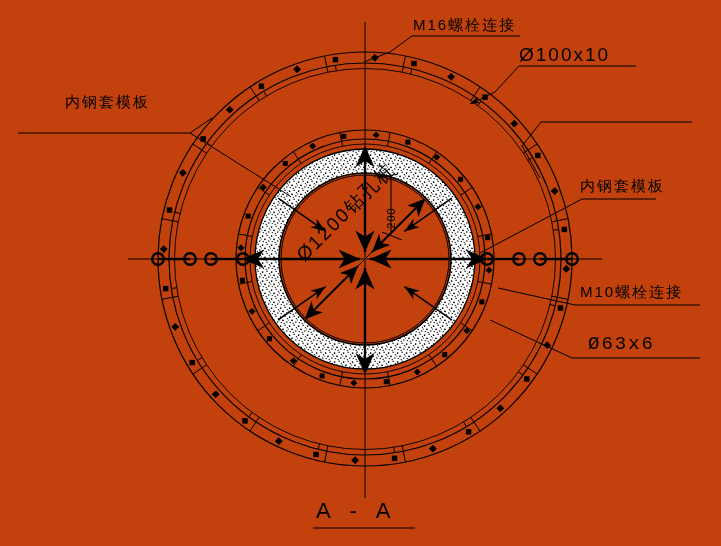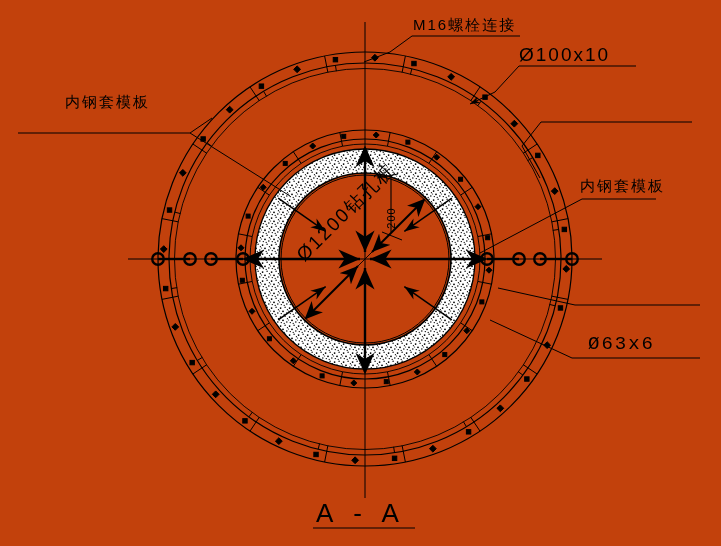--- a/index.html
+++ b/index.html
@@ -13,21 +13,21 @@
   #cad{position:absolute;left:0;top:0;width:721px;height:546px;}
   .lbl{
     position:absolute;
     color:#000;
     white-space:nowrap;
     font-family:"Liberation Sans", sans-serif;
     letter-spacing:1px;
   }
   .lbl-cn{font-size:15px;letter-spacing:2px;}
   .lbl-lat{font-size:19px;letter-spacing:2px;}
-  .lbl-aa{font-size:26px;letter-spacing:7px;}
+  .lbl-aa{font-size:22px;letter-spacing:7px;}
 </style>
 </head>
 <body>
 
 <div id="page">
 
   <svg id="cad" viewBox="0 0 721 546">
     <defs>
 
       <pattern id="stipple" width="9" height="9" patternUnits="userSpaceOnUse">
@@ -265,19 +265,20 @@
     </g>
   </svg>
 
   <div class="lbl lbl-cn" style="left:413px;top:16px;">M16螺栓连接</div>
   <div class="lbl lbl-lat" style="left:519px;top:44px;">Ø100x10</div>
 
   <div class="lbl lbl-cn" style="left:65px;top:93px;">内钢套模板</div>
 
   <div class="lbl lbl-cn" style="left:580px;top:177px;">内钢套模板</div>
 
+  <div class="lbl lbl-cn" style="left:580px;top:283px;">M10螺栓连接</div>
   <div class="lbl lbl-lat" style="left:588px;top:333px;font-family:Liberation Mono, monospace;">Ø63x6</div>
 
   <div class="lbl lbl-lat" style="left:300px;top:245px;transform:rotate(-45deg);transform-origin:left center;">Ø1200钻孔桩</div>
   <div class="lbl" style="left:380px;top:212px;font-size:11px;transform:rotate(-90deg);transform-origin:center center;">200</div>
 
   <div class="lbl lbl-aa" style="left:316px;top:498px;">A - A</div>
 </div>
 
 </body></html>

